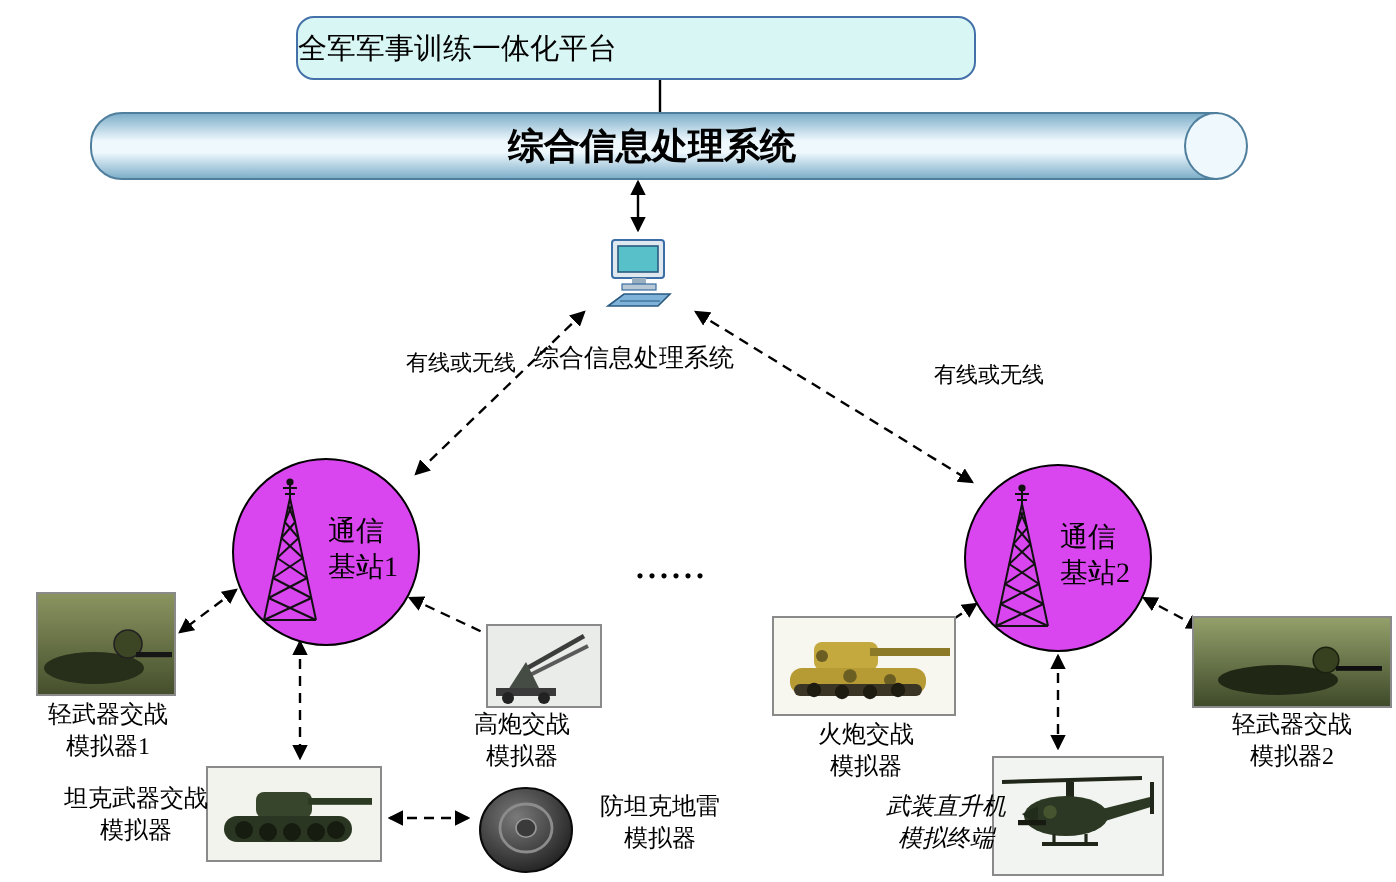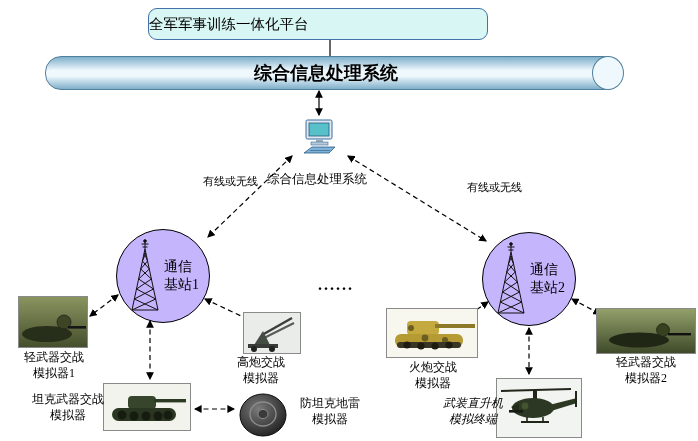--- a/index.html
+++ b/index.html
@@ -35,21 +35,21 @@
   
   #wires{left:0;top:0;z-index:1;}
   
   .computer{left:298px;top:118px;z-index:3;}
   .proc-label{left:252px;top:172px;width:130px;text-align:center;font-size:12.5px;line-height:1.25;z-index:3;}
   .linklabel{font-size:11px;z-index:3;width:80px;text-align:right;}
   .linklabel.left{left:178px;top:174px;}
   .linklabel.right{left:442px;top:180px;}
   
   .station{
-    width:94px;height:94px;border-radius:50%;background:#c4b5fd;
+    width:94px;height:94px;border-radius:50%;background:#d946ef;
     border:1.3px solid #000;display:flex;align-items:center;justify-content:center;
     gap:1px;z-index:3;box-sizing:border-box;
   }
   .station.s1{left:116px;top:229px;}
   .station.s2{left:482px;top:232px;}
   .station-label{font-size:14px;line-height:1.3;text-align:left;}
   .ellipsis{left:318px;top:276px;font-size:16px;font-weight:bold;letter-spacing:2px;z-index:3;}
   
   .photo{border:1px solid #8a8a8a;box-sizing:border-box;z-index:3;background:#fff;}
   .photo svg{display:block;}

